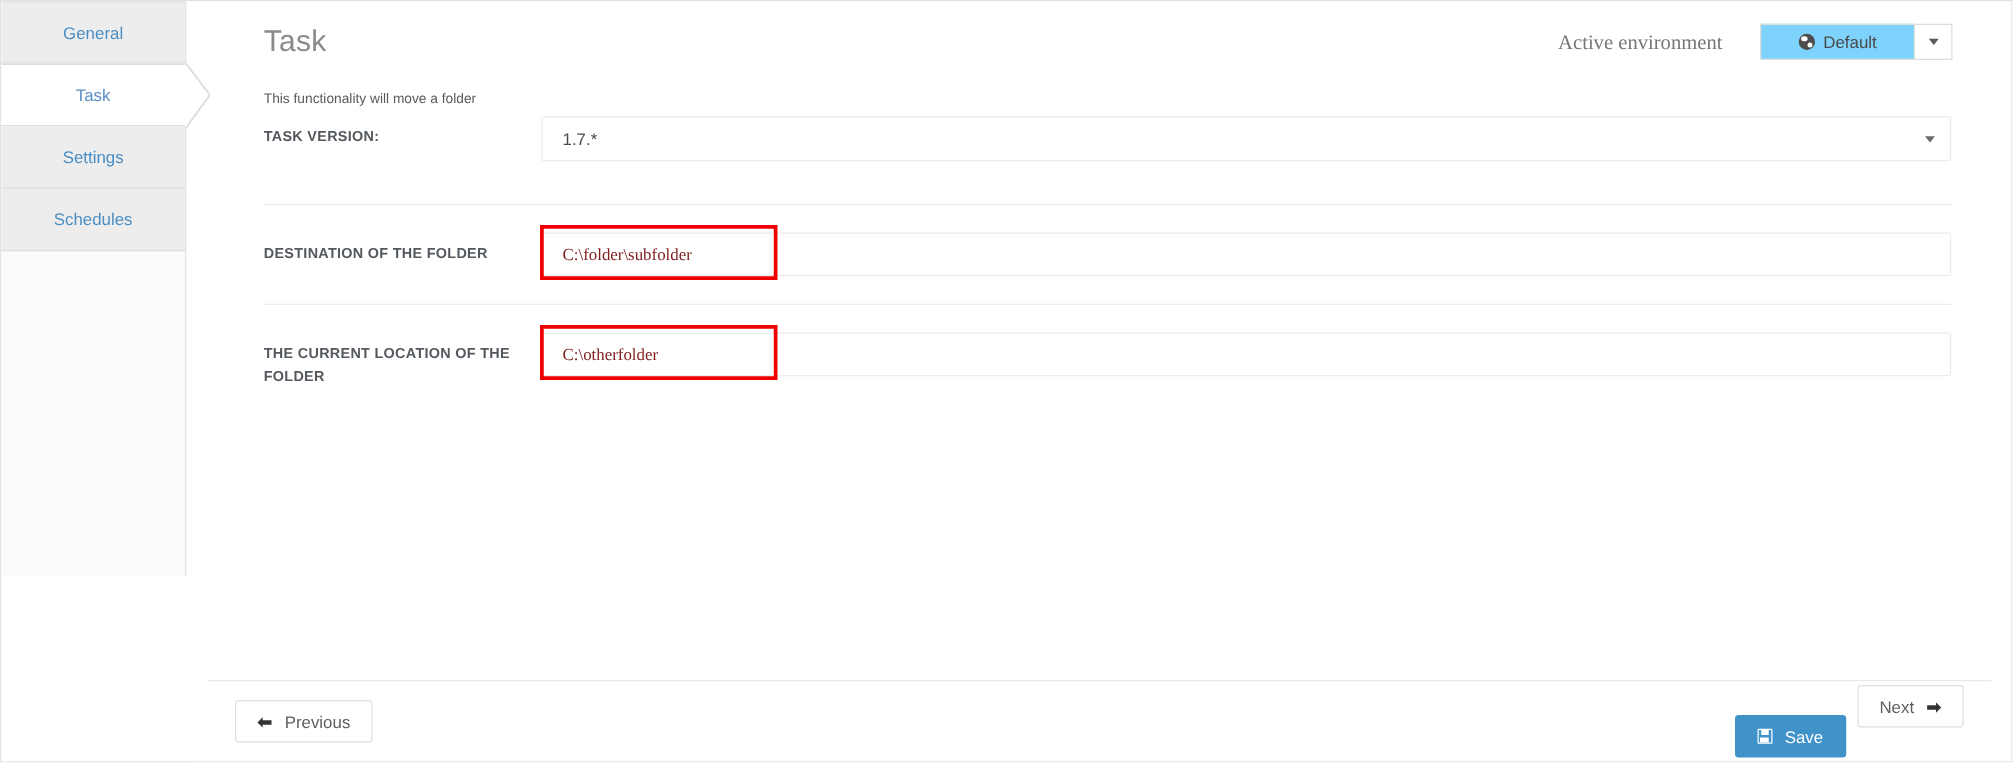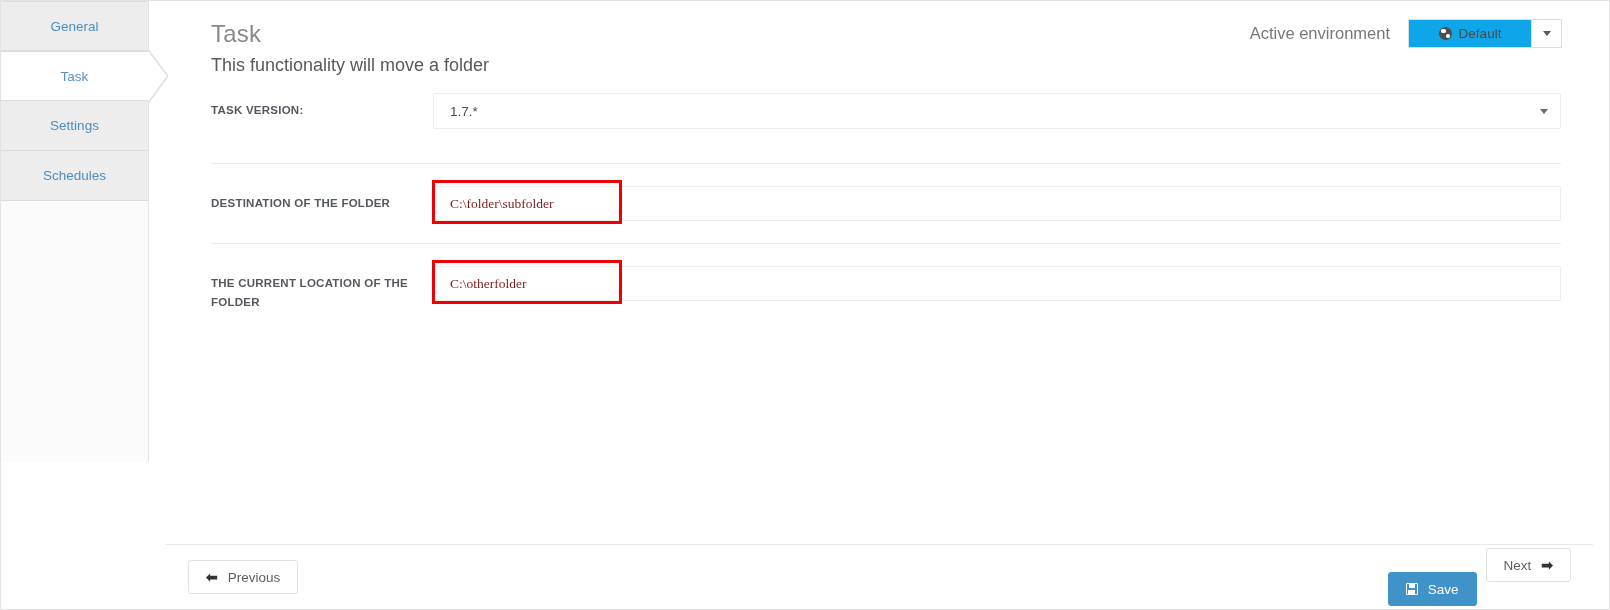--- a/index.html
+++ b/index.html
@@ -80,48 +80,49 @@
     height: 92px;
   }
   #page-title {
     font-size: 24px;
     font-weight: 400;
     color: #8a8a8a;
     letter-spacing: 0.2px;
     line-height: 30px;
   }
   #page-subtitle {
-    margin-top: 6px;
-    font-size: 18px;
+    margin-top: 24px;
+    font-size: 11px;
     color: #595959;
   }
 
   
   #env-cluster {
     position: absolute;
     right: 47px;
     top: 18px;
     display: flex;
     align-items: center;
   }
   #env-label {
     font-size: 16.5px;
     color: #777777;
-    margin-right: 18px;
+    margin-right: 30px;
     white-space: nowrap;
+    font-family: Liberation Serif, serif;
   }
   .env-btn {
     height: 29px;
     min-width: 124px;
     padding: 0 16px;
     display: flex;
     align-items: center;
     justify-content: center;
     gap: 7px;
-    background: #0ea5e9;
+    background: #7dd3fc;
     border: 1px solid #dddddd;
     font-size: 13.5px;
     color: #4a4a4a;
     cursor: pointer;
   }
   .env-caret-btn {
     height: 29px;
     width: 30px;
     display: flex;
     align-items: center;

